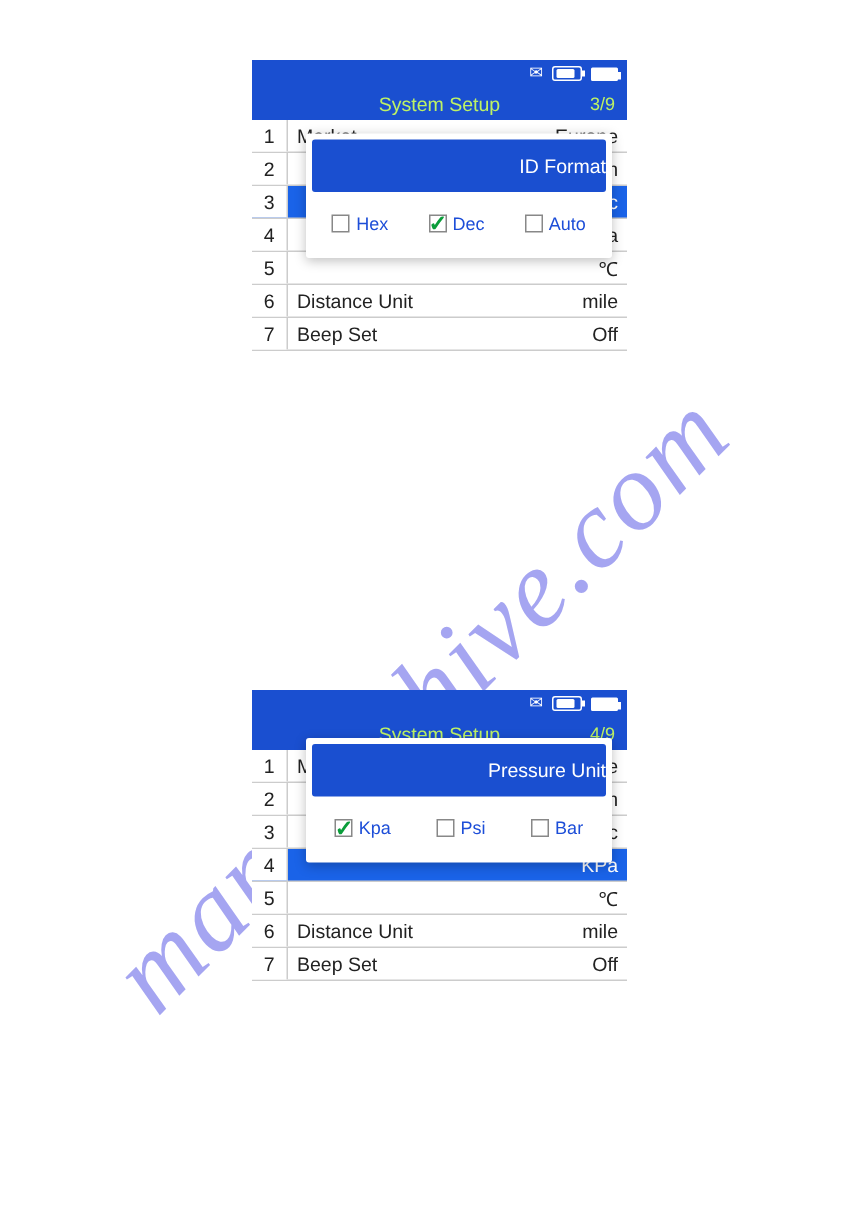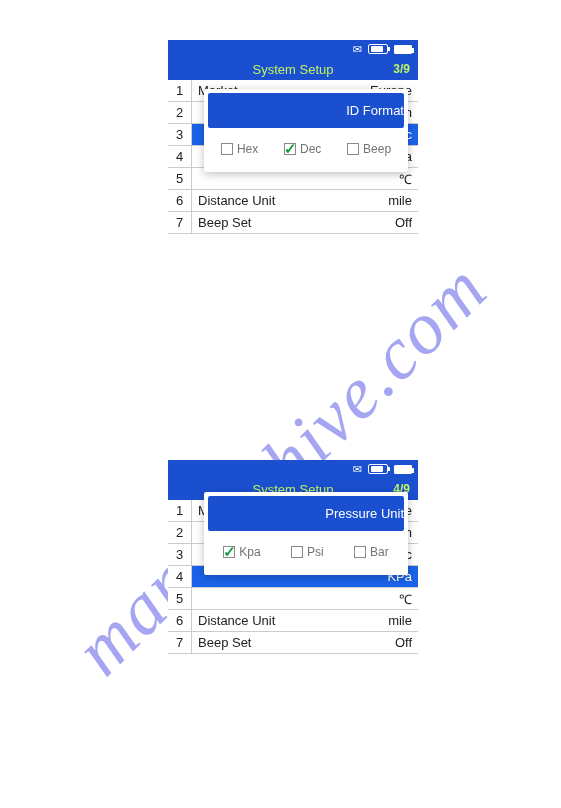--- a/index.html
+++ b/index.html
@@ -66,21 +66,21 @@
   .titlebar {
     height: 22px;
     background: #1a4fd0;
     color: #bef264;
     font-size: 13px;
     display: flex;
     align-items: center;
     position: relative;
   }
   .titlebar .t-title { position:absolute; left:50%; transform:translateX(-50%);}
-  .titlebar .t-page { position:absolute; right:8px; font-size:12px;font-weight:bold;}
+  .titlebar .t-page { position:absolute; right:8px; font-size:12px;}
 
   .rows { }
   .row {
     height: 22px;
     border-bottom: 1px solid #ccc;
     display: flex;
     align-items: center;
     font-size: 13px;
     color: #222;
     background: #fff;
@@ -121,21 +121,21 @@
     display: flex;
     justify-content: space-around;
     align-items: center;
     padding: 14px 4px 16px 4px;
   }
   .opt {
     display: flex;
     align-items: center;
     gap: 4px;
     font-size: 12px;
-    color: #737373;
+    color: #1d4ed8;
   }
   .cb {
     width: 12px; height: 12px;
     border: 1px solid #888;
     position: relative;
     background: #fff;
   }
   .cb.checked::after {
     content: "✓";
     position: absolute;
@@ -206,21 +206,21 @@
       <div class="opt">
         <span class="cb"></span>
         <span>Hex</span>
       </div>
       <div class="opt">
         <span class="cb checked"></span>
         <span>Dec</span>
       </div>
       <div class="opt">
         <span class="cb"></span>
-        <span>Beep</span>
+        <span>Auto</span>
       </div>
     </div>
   </div>
 </div>
 
 <div class="device d2">
   <div class="statusbar">
     <span class="sb-icon">✉</span>
     <span class="charge">
         <span class="plug"></span>

